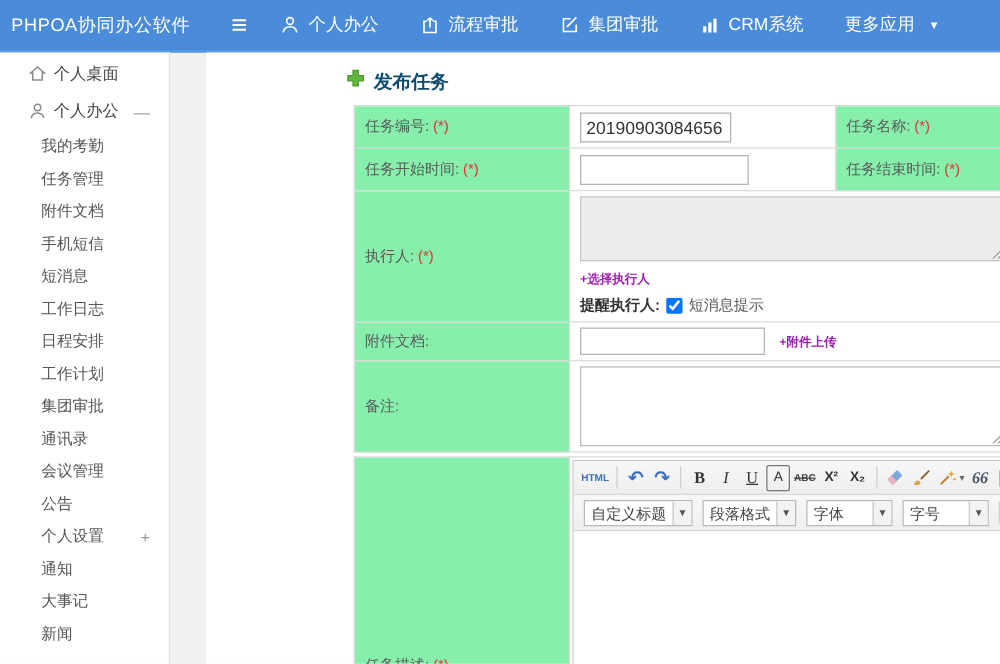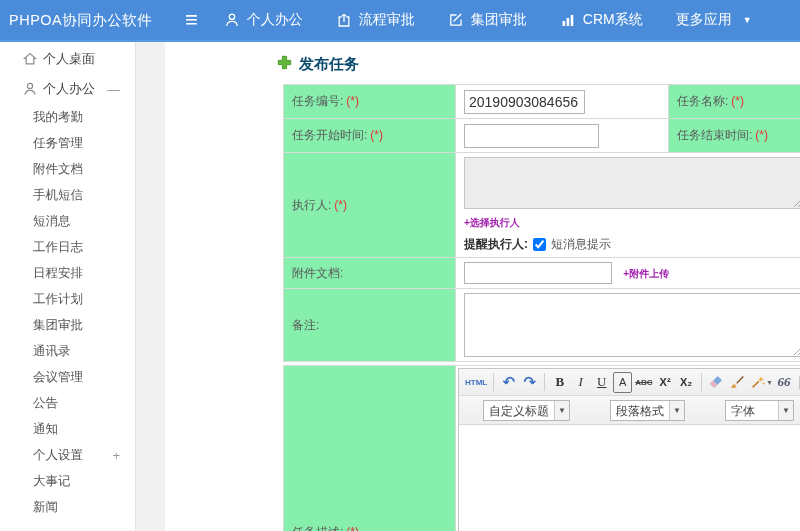--- a/index.html
+++ b/index.html
@@ -67,21 +67,21 @@
   .b-undo { color:#3a6fc4; font-weight:bold; font-size:15px; }
   .b-b { font-weight:bold; font-family:"Liberation Serif","DejaVu Serif",serif; }
   .b-i { font-style:italic; font-family:"Liberation Serif","DejaVu Serif",serif; }
   .b-u { text-decoration:underline; font-family:"Liberation Serif","DejaVu Serif",serif; }
   .b-abox { font-size:11px; border:1px solid #777; padding:0 2px; line-height:13px; }
   .b-abc { font-size:8px; text-decoration:line-through; color:#444; font-weight:bold; }
   .b-sup,.b-sub { font-size:11px; font-weight:bold; }
   .b-quote { font-family:"Liberation Serif","DejaVu Serif",serif; font-style:italic; font-weight:bold; color:#4a5568; font-size:13px; }
   .mini-caret { font-size:8px; color:#666; margin-left:2px; }
   .ke-select { display:inline-flex; align-items:stretch; height:21px; border:1px solid #b7b7b7; background:#fff;
-    margin:0 20px; cursor:pointer; }
+    margin:0 4px; cursor:pointer; }
   .ke-select .kv { font-size:12px; color:#444; padding:2px 5px; min-width:52px; white-space:nowrap; }
   .ke-select .kc { border-left:1px solid #c9c9c9; width:15px; display:flex; align-items:center; justify-content:center;
     font-size:8px; color:#555; background:#f3f3f3; }
   .ed-body { height:270px; background:#fff; }
 </style>
 </head>
 <body>
 
 <div class="header">
   <div class="logo">PHPOA协同办公软件</div>
@@ -181,26 +181,26 @@
     <li class="child">
         <span>通讯录</span>
       </li>
     <li class="child">
         <span>会议管理</span>
       </li>
     <li class="child">
         <span>公告</span>
       </li>
     <li class="child">
-        <span>通知</span>
-      </li>
-    <li class="child">
       <span>个人设置</span>
       <span class="tog">+</span>
     </li>
+    <li class="child">
+        <span>通知</span>
+      </li>
     <li class="child">
         <span>大事记</span>
       </li>
     <li class="child">
         <span>新闻</span>
       </li>
   </ul>
 </div>
 
 <div class="content">

